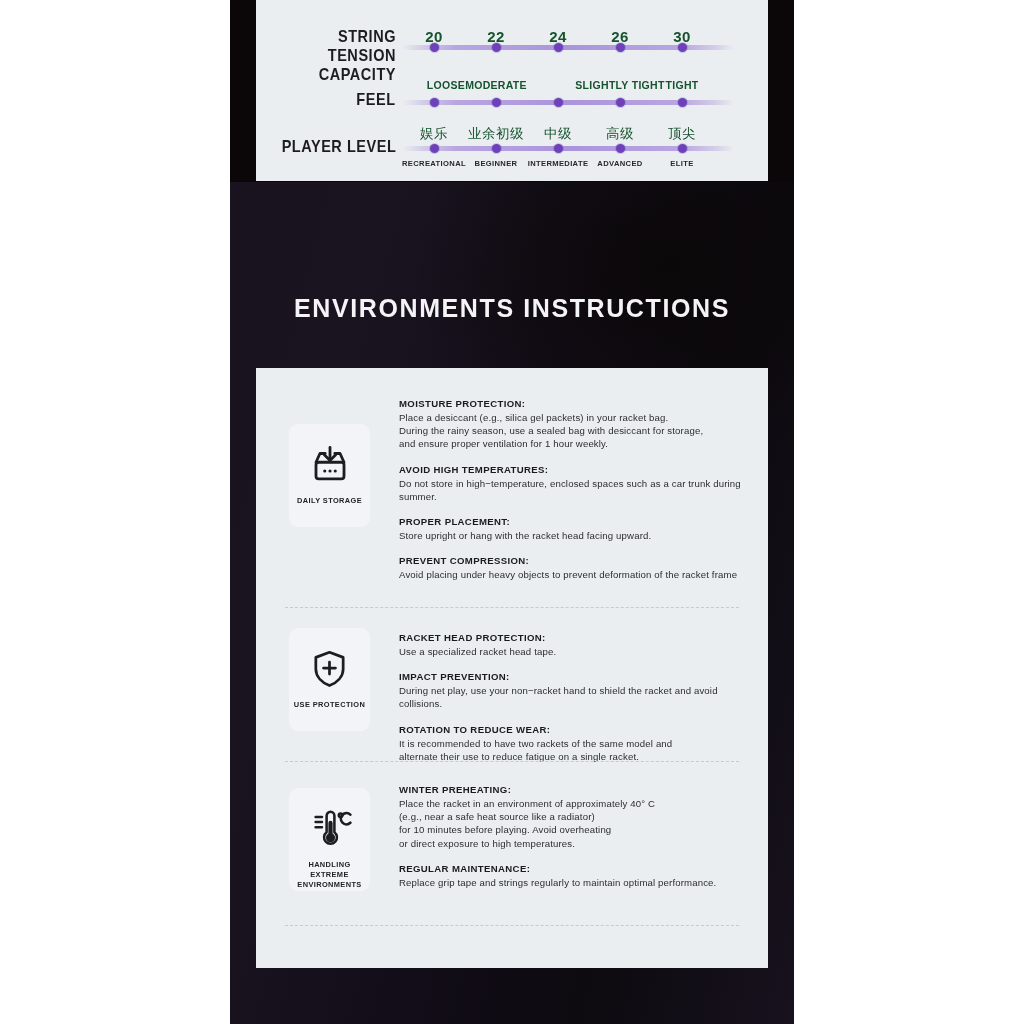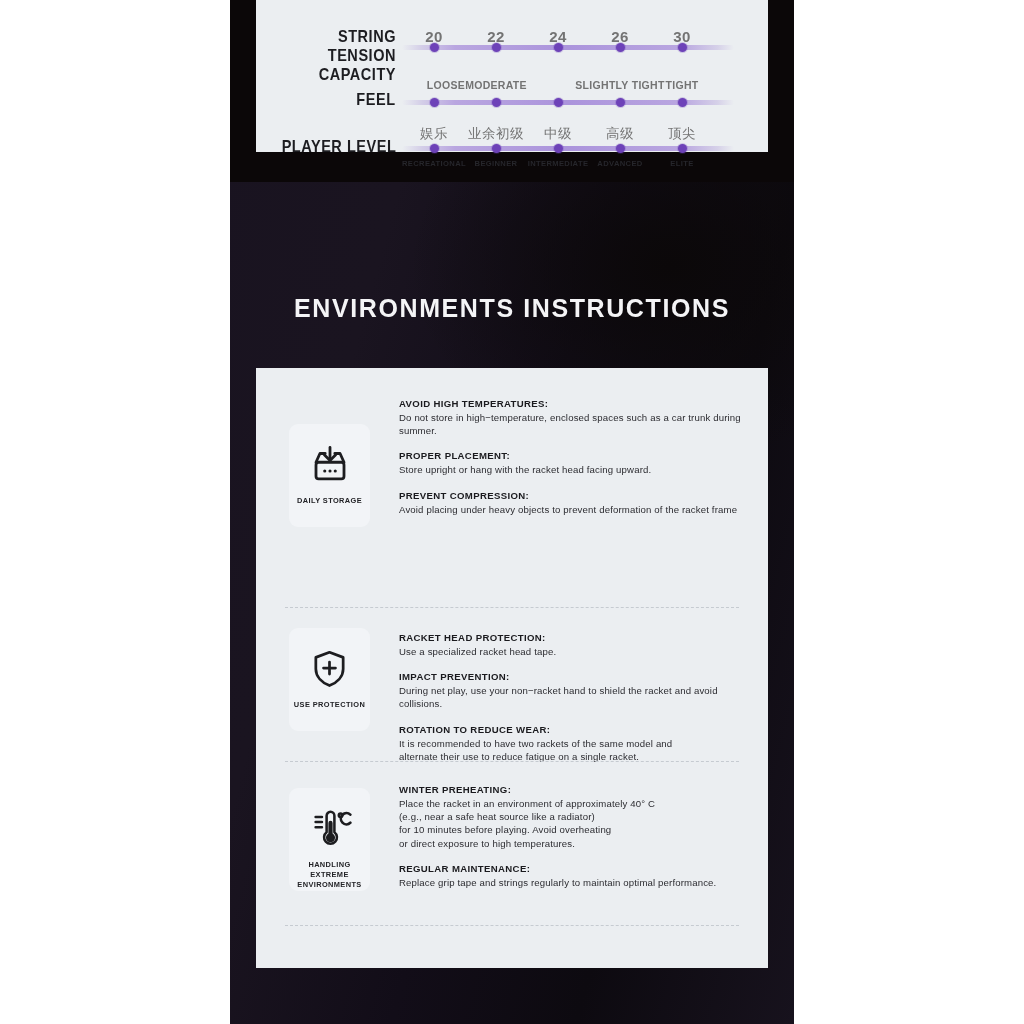--- a/index.html
+++ b/index.html
@@ -15,21 +15,21 @@
   .page-bg{
     position:absolute;left:230px;top:0;width:564px;height:1024px;
     background:
       radial-gradient(ellipse 420px 320px at 78% 26%, #0b0809 0%, rgba(11,8,9,0) 62%),
       linear-gradient(105deg,#191320 0%,#1a1420 26%,#120d18 52%,#0d0a10 74%,#17121d 100%);
   }
   .page-bg.top{ top:0;height:182px;background:#0b0708; }
 
   
   .spec-panel{
-    position:absolute;left:256px;top:0;width:512px;height:152px;
+    position:absolute;left:256px;top:0;width:512px;height:181px;
     background:#ebeef1;
     text-decoration:underline;
   }
   .spec-rows{position:relative;width:100%;height:100%;}
   .spec-row{position:absolute;left:0;width:512px;}
 
   .row-label{
     position:absolute;right:372px;
     text-align:right;
     color:#1d1d21;
@@ -55,21 +55,21 @@
       rgba(168,146,214,0) 100%);
   }
   .dot{
     position:absolute;width:9px;height:9px;border-radius:50%;
     background:#6d42b8;
     box-shadow:0 0 0 1px rgba(109,66,184,.25);
   }
   .tick-top{
     position:absolute;transform:translateX(-50%);
     text-align:right;white-space:nowrap;
-    color:#737373;
+    color:#14532d;
     font-family:"Liberation Sans Narrow","Liberation Sans",sans-serif;
     font-weight:700;
   }
   .tick-num{font-size:15px;letter-spacing:.3px;}
   .tick-word{font-size:10.5px;letter-spacing:.3px;}
   .tick-cn{font-size:13.5px;font-weight:500;letter-spacing:.5px;}
   .tick-bot{
     position:absolute;transform:translateX(-50%);
     text-align:center;white-space:nowrap;
     color:#26262b;
@@ -205,20 +205,26 @@
       <rect x="8" y="22" width="32" height="19" rx="3"></rect>
       <circle cx="18" cy="32" r="1.8" fill="#1d1d20" stroke="none"></circle>
       <circle cx="24" cy="32" r="1.8" fill="#1d1d20" stroke="none"></circle>
       <circle cx="30" cy="32" r="1.8" fill="#1d1d20" stroke="none"></circle>
     </svg>
             </div>
             <div class="cap">DAILY STORAGE</div>
           </div>
           <div class="text-col" style="top: 30px;">
             <div class="item">
+              <div class="hd">MOISTURE PROTECTION:</div>
+              <div class="bd">Place a desiccant (e.g., silica gel packets) in your racket bag.
+During the rainy season, use a sealed bag with desiccant for storage,
+and ensure proper ventilation for 1 hour weekly.</div>
+            </div>
+            <div class="item">
               <div class="hd">AVOID HIGH TEMPERATURES:</div>
               <div class="bd">Do not store in high−temperature, enclosed spaces such as a car trunk during summer.</div>
             </div>
             <div class="item">
               <div class="hd">PROPER PLACEMENT:</div>
               <div class="bd">Store upright or hang with the racket head facing upward.</div>
             </div>
             <div class="item">
               <div class="hd">PREVENT COMPRESSION:</div>
               <div class="bd">Avoid placing under heavy objects to prevent deformation of the racket frame</div>

